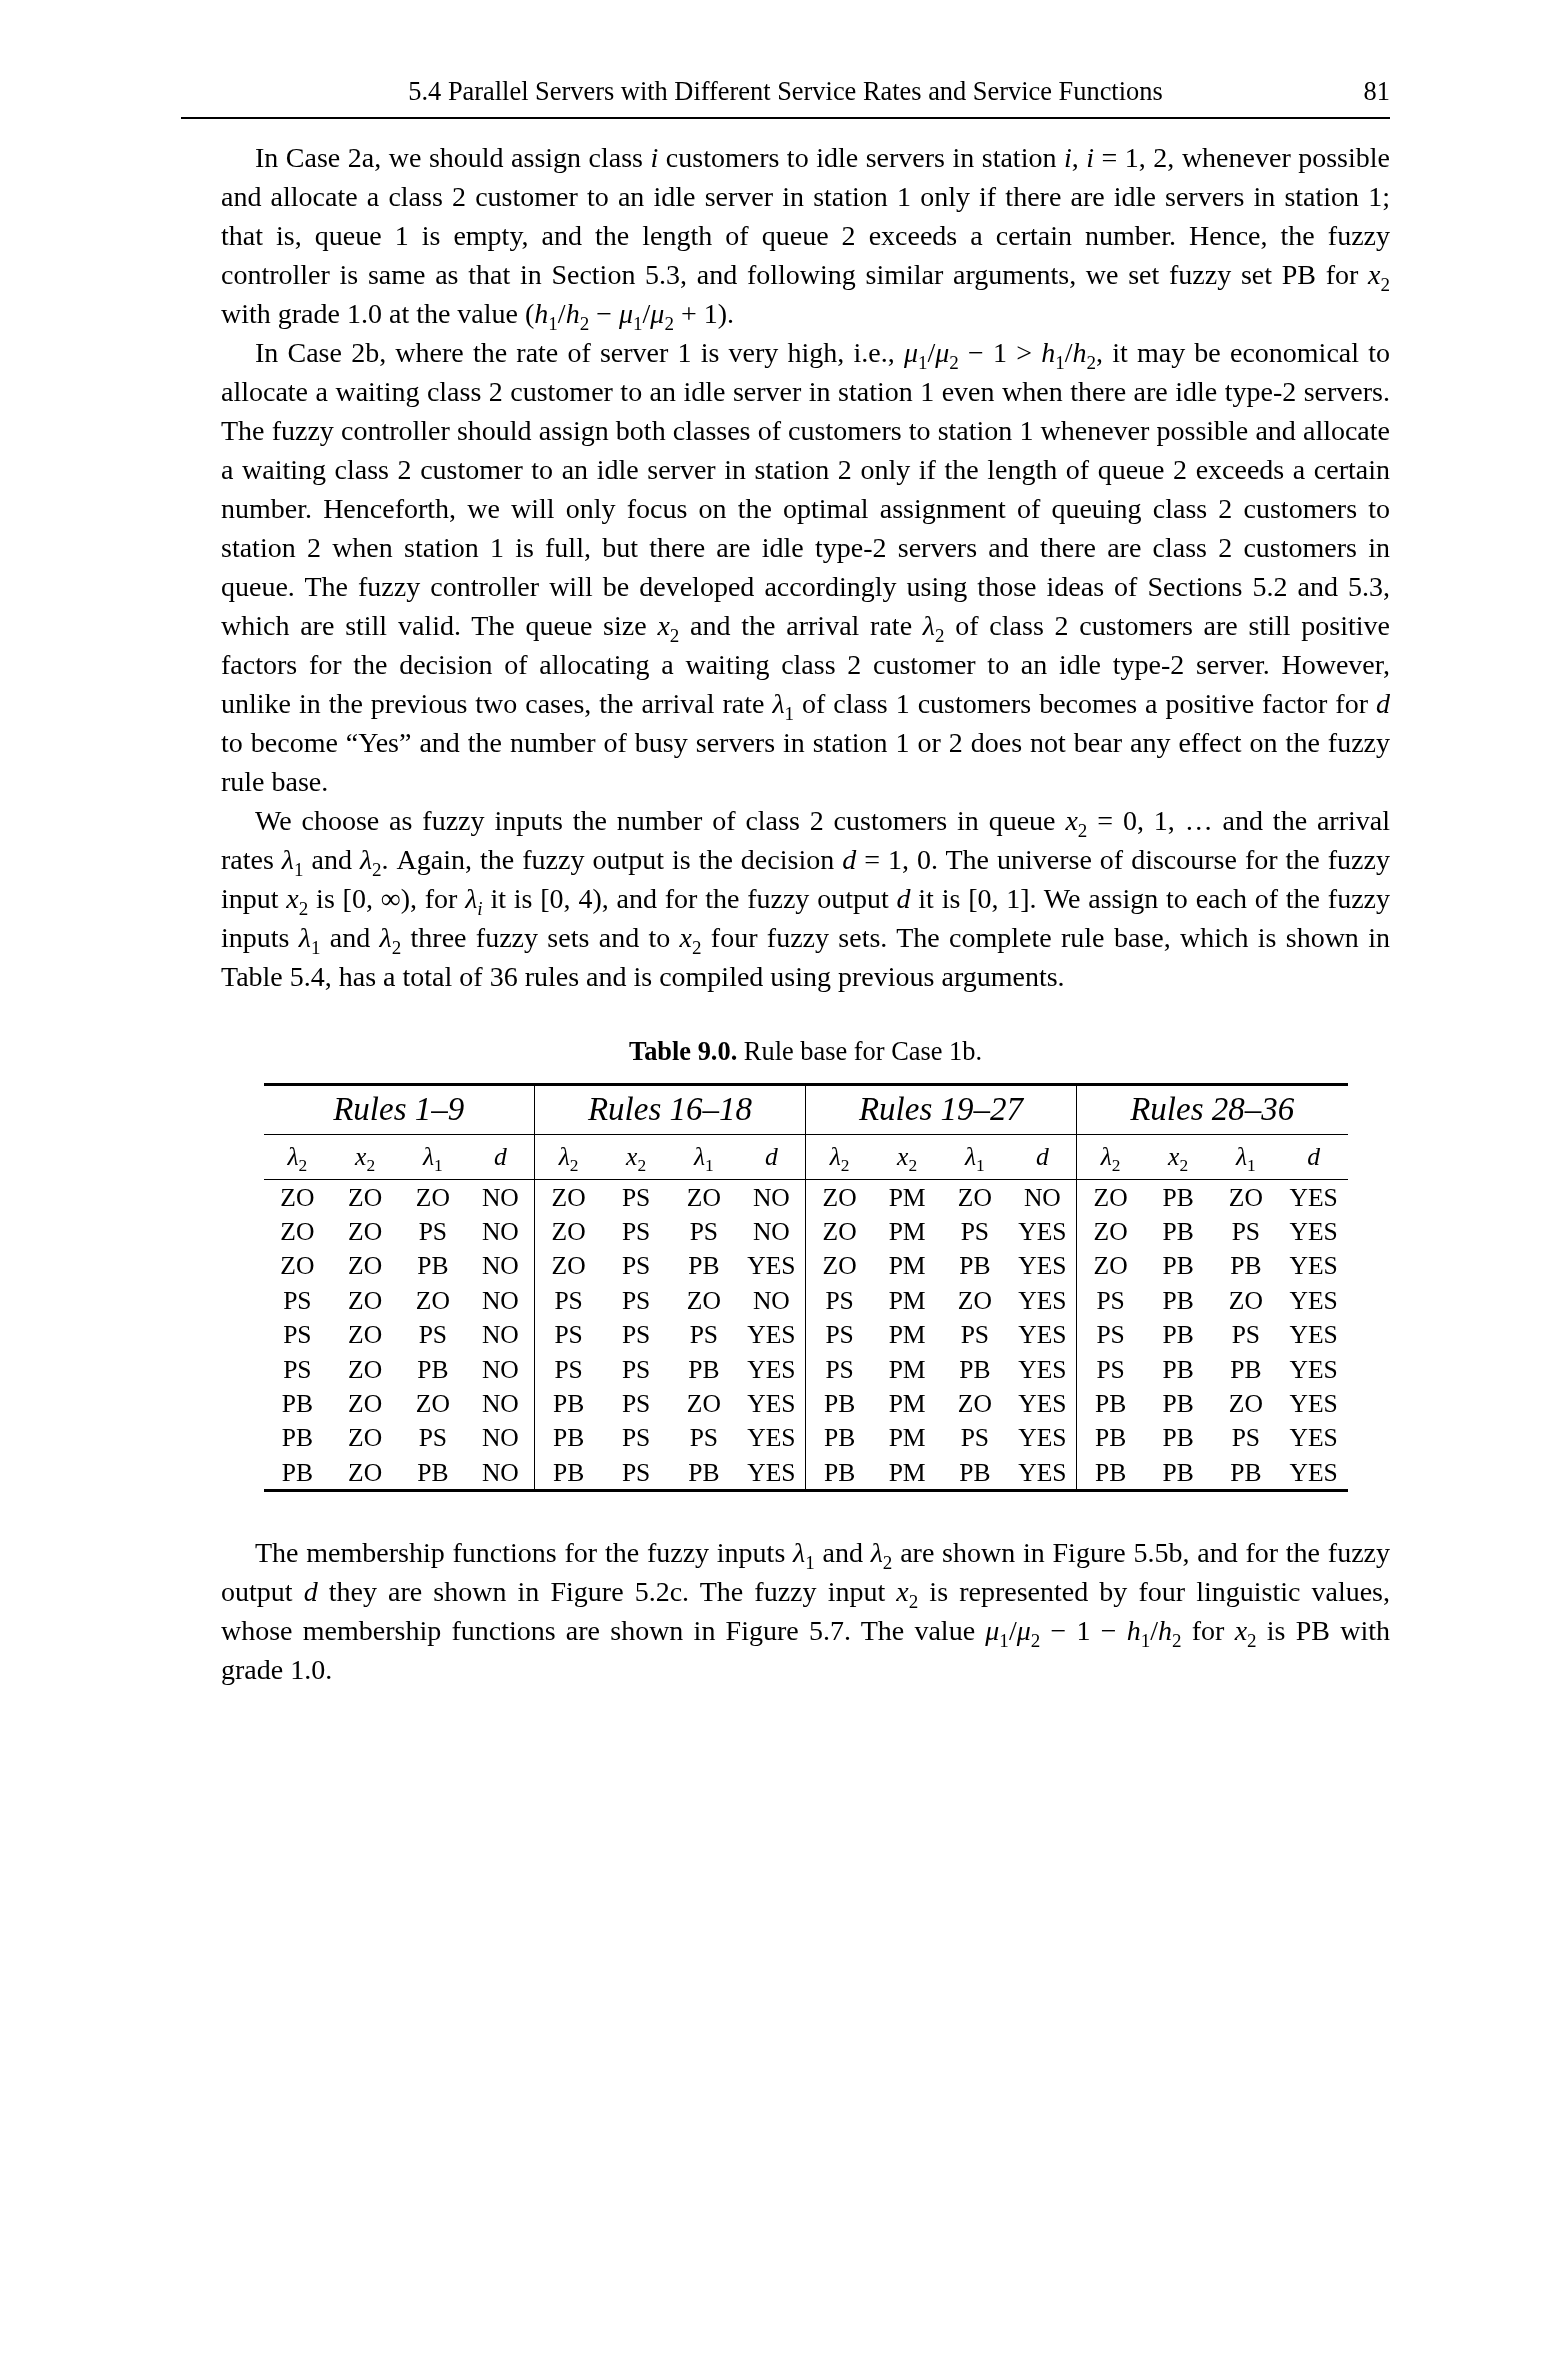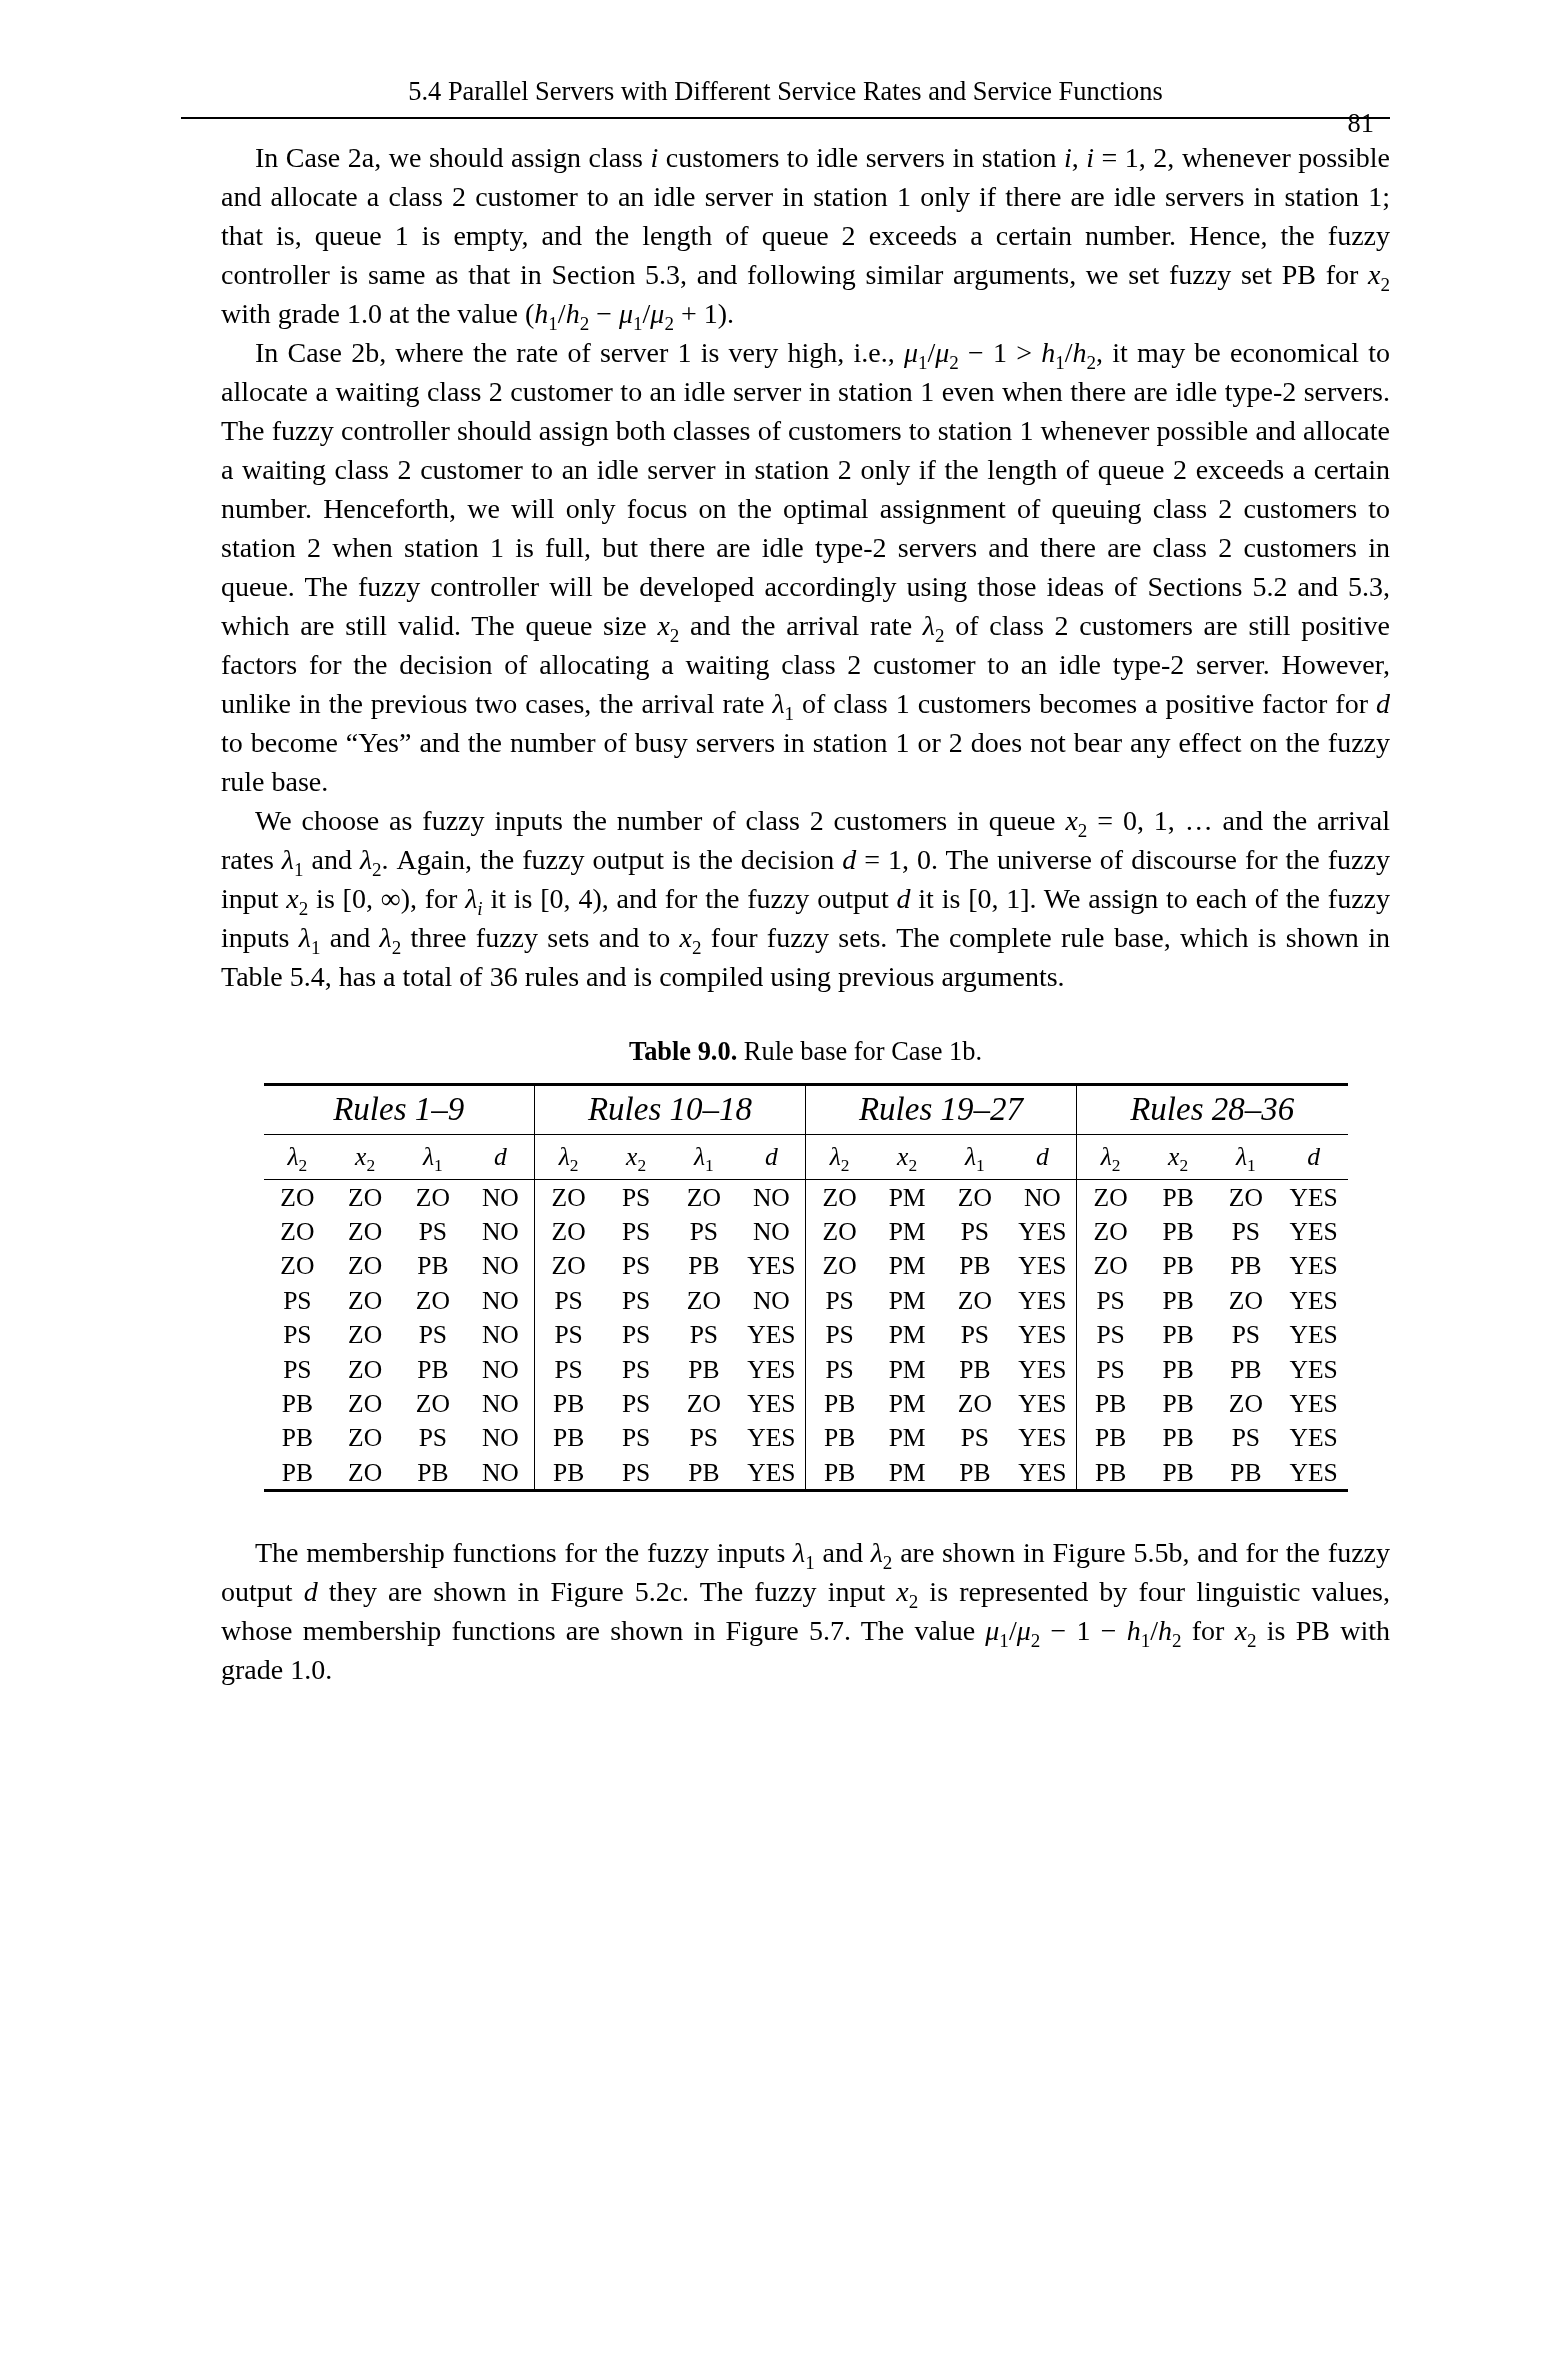--- a/index.html
+++ b/index.html
@@ -19,23 +19,22 @@
     background: #ffffff;
   }
   .running-head {
     position: relative;
     font-size: 26.4px;
     line-height: 32px;
     text-align: center;
   }
   .head-page {
     position: absolute;
-    right: 16px;
+    right: 0;
     top: 0;
-    margin-top: 32px;
   }
   .head-rule {
     border-top: 2.6px solid #000;
     margin-top: 10.2px;
   }
   .body-text {
     margin-top: 19px;
     font-size: 28px;
     line-height: 39px;
     margin-left: 40px;
@@ -100,21 +99,21 @@
     <p class="para">In Case 2b, where the rate of server 1 is very high, i.e., <i>μ</i><sub>1</sub>/<i>μ</i><sub>2</sub> − 1 &gt; <i>h</i><sub>1</sub>/<i>h</i><sub>2</sub>, it may be economical to allocate a waiting class 2 customer to an idle server in station 1 even when there are idle type-2 servers. The fuzzy controller should assign both classes of customers to station 1 whenever possible and allocate a waiting class 2 customer to an idle server in station 2 only if the length of queue 2 exceeds a certain number. Henceforth, we will only focus on the optimal assignment of queuing class 2 customers to station 2 when station 1 is full, but there are idle type-2 servers and there are class 2 customers in queue. The fuzzy controller will be developed accordingly using those ideas of Sections 5.2 and 5.3, which are still valid. The queue size <i>x</i><sub>2</sub> and the arrival rate <i>λ</i><sub>2</sub> of class 2 customers are still positive factors for the decision of allocating a waiting class 2 customer to an idle type-2 server. However, unlike in the previous two cases, the arrival rate <i>λ</i><sub>1</sub> of class 1 customers becomes a positive factor for <i>d</i> to become “Yes” and the number of busy servers in station 1 or 2 does not bear any effect on the fuzzy rule base.</p>
 
     <p class="para">We choose as fuzzy inputs the number of class 2 customers in queue <i>x</i><sub>2</sub> = 0, 1, … and the arrival rates <i>λ</i><sub>1</sub> and <i>λ</i><sub>2</sub>. Again, the fuzzy output is the decision <i>d</i> = 1, 0. The universe of discourse for the fuzzy input <i>x</i><sub>2</sub> is [0, ∞), for <i>λ</i><sub><i>i</i></sub> it is [0, 4), and for the fuzzy output <i>d</i> it is [0, 1]. We assign to each of the fuzzy inputs <i>λ</i><sub>1</sub> and <i>λ</i><sub>2</sub> three fuzzy sets and to <i>x</i><sub>2</sub> four fuzzy sets. The complete rule base, which is shown in Table 5.4, has a total of 36 rules and is compiled using previous arguments.</p>
 
     <div class="caption"><b>Table 9.0.</b><span> Rule base for Case 1b.</span></div>
 
     <table class="rules-table">
       <thead>
         <tr id="group-row" class="group-row">
             <th colspan="4">Rules 1–9</th>
-            <th colspan="4" class="gsep">Rules 10–18</th>
+            <th colspan="4" class="gsep">Rules 16–18</th>
             <th colspan="4" class="gsep">Rules 19–27</th>
             <th colspan="4" class="gsep">Rules 28–36</th>
           </tr>
         <tr id="symbol-row" class="symbol-row">
             <th><i>λ</i><sub>2</sub></th>
             <th><i>x</i><sub>2</sub></th>
             <th><i>λ</i><sub>1</sub></th>
             <th><i>d</i></th>
             <th class="gsep"><i>λ</i><sub>2</sub></th>
             <th><i>x</i><sub>2</sub></th>

